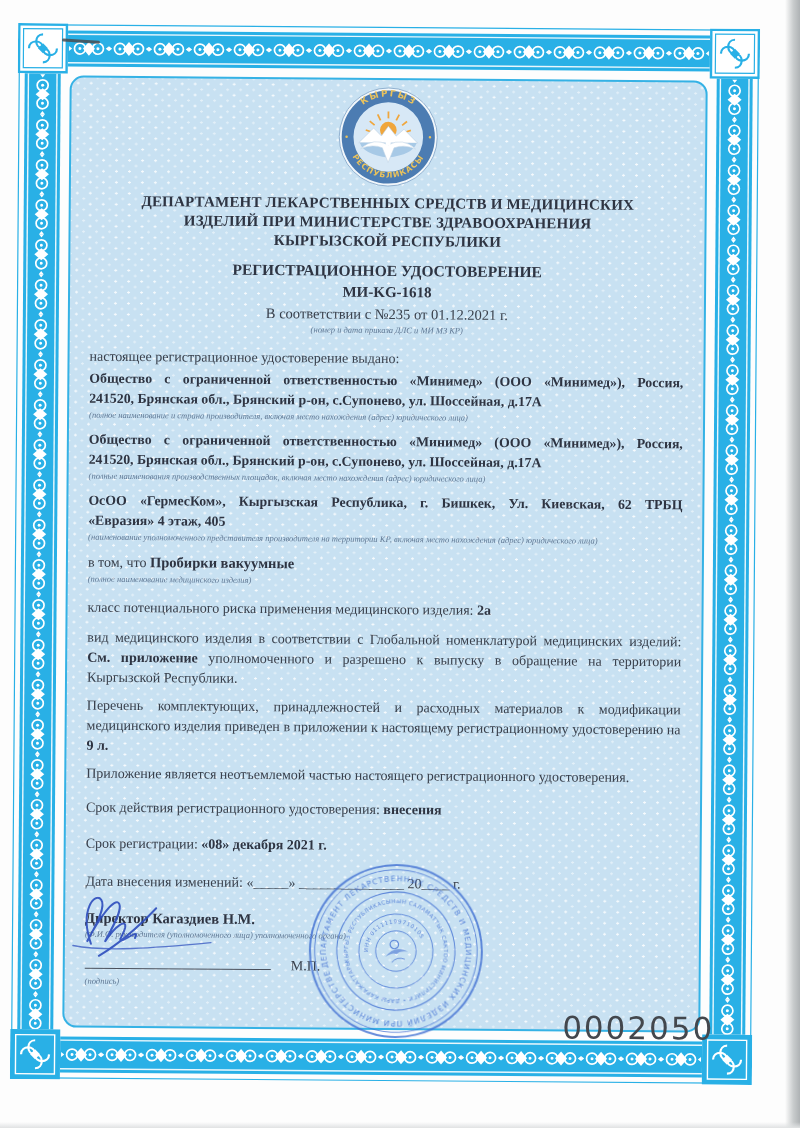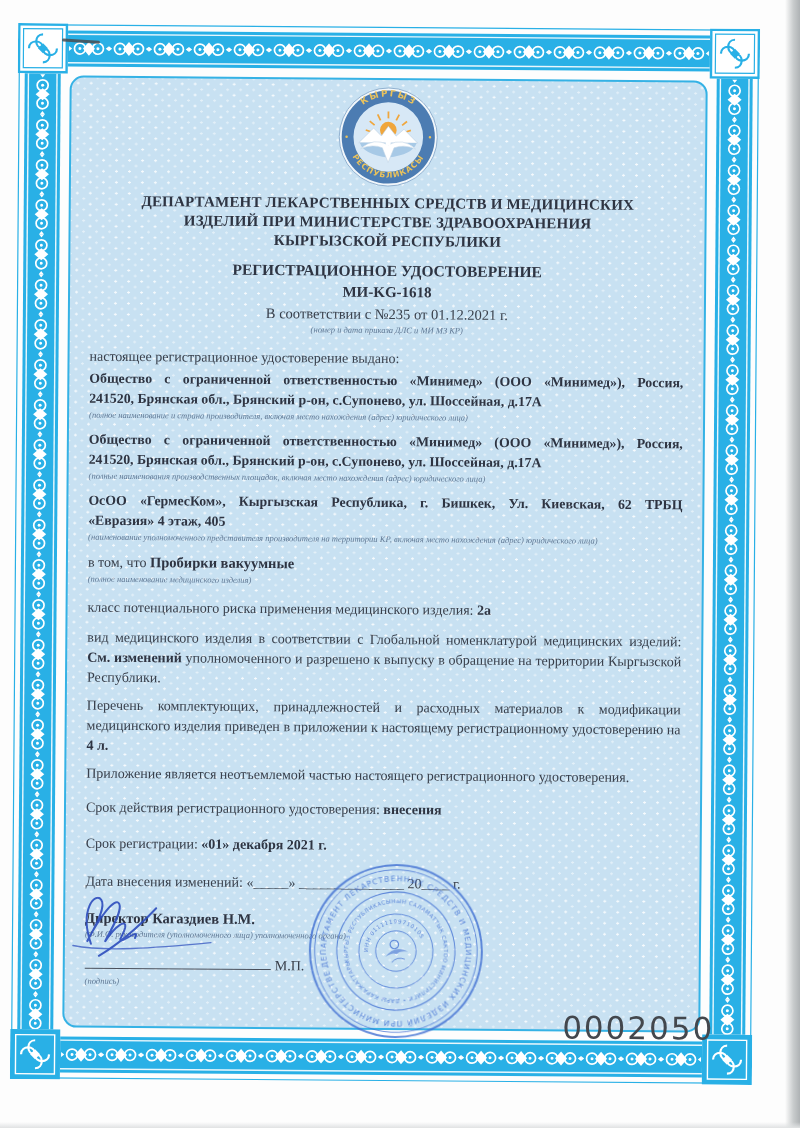--- a/index.html
+++ b/index.html
@@ -33,21 +33,21 @@
   .cap{font-size:8.5px;font-style:italic;color:#5f7793;line-height:10px;margin-top:1px;}
   .bpar{font-weight:bold;font-size:13.8px;line-height:20px;color:#2e3442;}
   .jl{text-align:justify;text-align-last:justify;}
   .par{text-align:justify;}
   .b{font-weight:bold;color:#2e3442;}
   .m2{margin-top:2px}.m8{margin-top:8px}.m10{margin-top:10px}.m14{margin-top:14px}
   .m16{margin-top:16px}.m18{margin-top:18px}
   .director{font-weight:bold;font-size:14.5px;color:#2e3442;margin-top:16px;}
   .sigrow{margin-top:14px;white-space:nowrap;}
   .sigline{display:inline-block;width:186px;border-bottom:1.4px solid #4a505c;height:15px;vertical-align:baseline;}
-  .mp{margin-left:4px;}
+  .mp{margin-left:20px;}
   .serial{position:absolute;left:536px;top:982px;width:168px;text-align:right;z-index:8;
     font-family:"DejaVu Sans", sans-serif;font-size:31px;letter-spacing:2px;color:#43474d;}
   .stamp{position:absolute;left:294px;top:834px;width:182px;height:182px;opacity:.88;z-index:5;filter:blur(.2px);}
   .signature{position:absolute;left:50px;top:858px;width:178px;height:88px;z-index:4;}
   .pen-mark{position:absolute;left:44px;top:16px;width:38px;height:3px;background:#4a4d50;
     transform:rotate(3deg);border-radius:2px;opacity:.85;z-index:7;}
 </style>
 </head>
 <body>
 
@@ -267,35 +267,35 @@
         <div class="m10">
           <span>в том, что </span><span class="b" style="font-size:14.5px">Пробирки вакуумные</span>
         </div>
         <div class="cap">(полное наименование медицинского изделия)</div>
 
         <div class="m14">
           <span>класс потенциального риска применения медицинского изделия: </span><span class="b">2а</span>
         </div>
 
         <div class="par m10">
-          <span>вид медицинского изделия в соответствии с Глобальной номенклатурой медицинских изделий: </span><span class="b">См. изменений</span><span> уполномоченного и разрешено к выпуску в обращение на территории Кыргызской Республики.</span>
+          <span>вид медицинского изделия в соответствии с Глобальной номенклатурой медицинских изделий: </span><span class="b">См. приложение</span><span> уполномоченного и разрешено к выпуску в обращение на территории Кыргызской Республики.</span>
         </div>
 
         <div class="par m8">
-          <span>Перечень комплектующих, принадлежностей и расходных материалов к модификации медицинского изделия приведен в приложении к настоящему регистрационному удостоверению на </span><span class="b">4 л.</span>
+          <span>Перечень комплектующих, принадлежностей и расходных материалов к модификации медицинского изделия приведен в приложении к настоящему регистрационному удостоверению на </span><span class="b">9 л.</span>
         </div>
 
         <div class="m8">Приложение является неотъемлемой частью настоящего регистрационного удостоверения.</div>
 
         <div class="m14">
           <span>Срок действия регистрационного удостоверения: </span><span class="b">внесения</span>
         </div>
 
         <div class="m16">
-          <span>Срок регистрации: </span><span class="b">«01» декабря 2021 г.</span>
+          <span>Срок регистрации: </span><span class="b">«08» декабря 2021 г.</span>
         </div>
 
         <div class="m18">Дата внесения изменений: «_____» _______________ 20____ г.</div>
 
         <div class="director">Директор Кагаздиев Н.М.</div>
         <div class="cap">(Ф.И.О. руководителя (уполномоченного лица) уполномоченного органа)</div>
 
         <div class="sigrow">
           <span class="sigline"></span><span class="mp">М.П.</span>
         </div>

